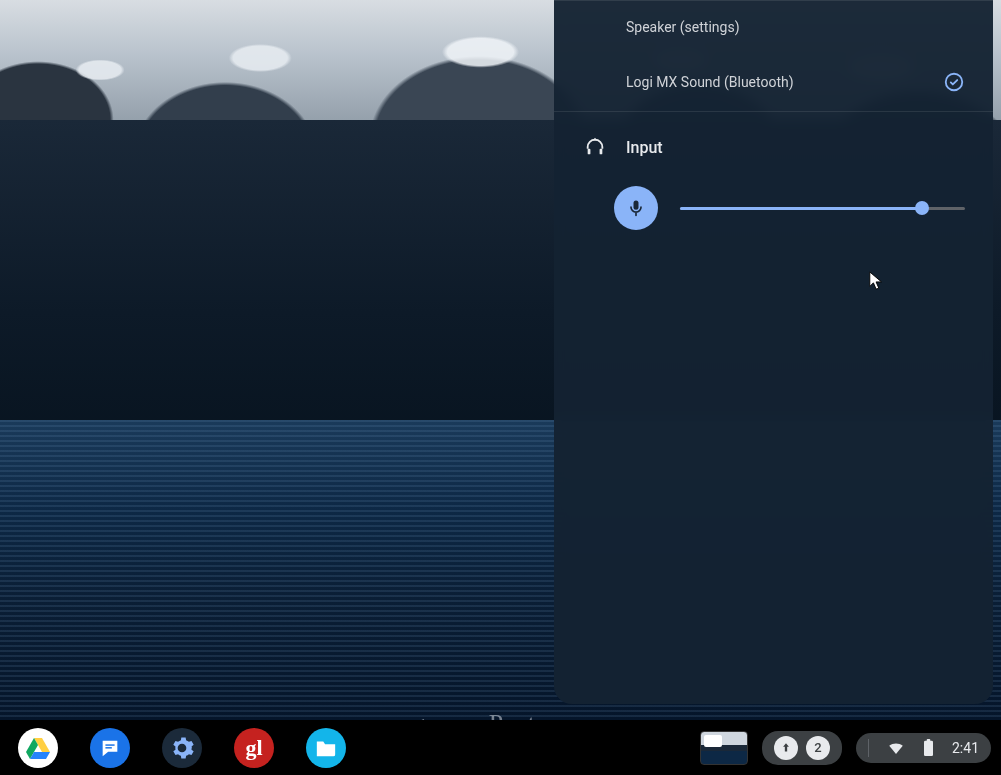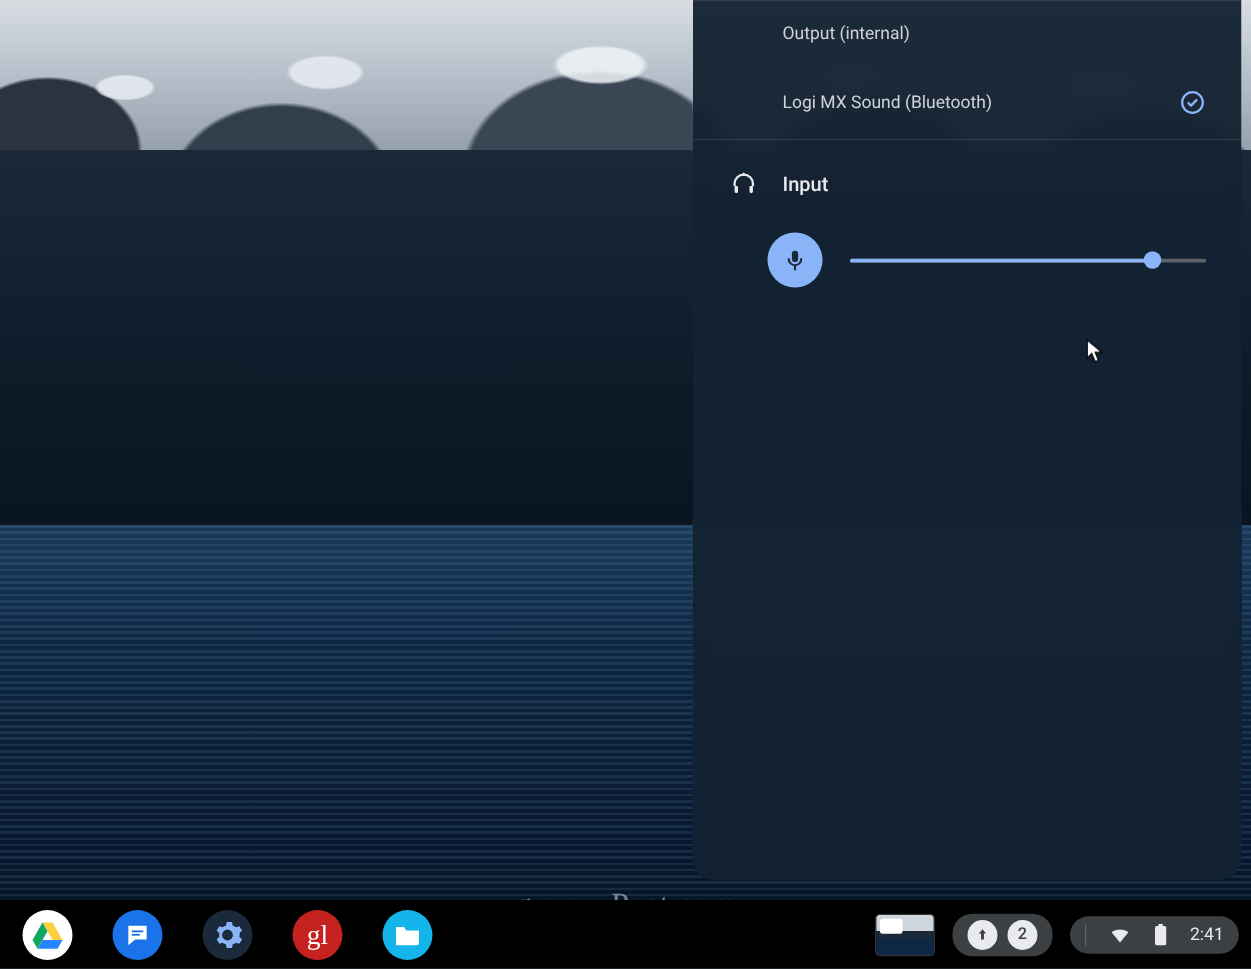--- a/index.html
+++ b/index.html
@@ -71,21 +71,21 @@
   
   .cursor { position:absolute; top:270px; left:868px; width:18px; height:22px; }
 
   
   .watermark { position:absolute; left:50%; bottom:36px; transform:translateX(-50%);
     font-family: Georgia, 'Times New Roman', serif; font-size:26px; color:rgba(210,215,222,0.55); letter-spacing:.5px;}
 
   
   .shelf { position:absolute; left:0; right:0; bottom:0; height:55px;
     background:#000; display:flex; align-items:center; justify-content:space-between; padding:0 10px; }
-  .shelf-left { display:flex; gap:32px; align-items:flex-start; padding-left:8px;}
+  .shelf-left { display:flex; gap:32px; align-items:flex-start; padding-left:8px;font-weight:bold;}
   .app { width:40px; height:40px; border-radius:50%; display:flex; align-items:center; justify-content:center; cursor:pointer; }
   .app svg { display:block; }
   .shelf-right { display:flex; align-items:center; gap:14px; }
   .thumb-preview { width:48px; height:34px; border-radius:4px; overflow:hidden; border:1px solid #333;
     background: linear-gradient(to bottom, #cfd6de 0 40%, #1a2838 40% 60%, #0d2845 60% 100%); position:relative;}
   .thumb-preview::before{content:"";position:absolute;top:3px;left:3px;width:18px;height:12px;background:#fff;border-radius:2px;}
   .status-pill { display:flex; align-items:center; gap:8px; background:#3c4043; border-radius:16px; padding:5px 12px; }
   .status-pill .circ { width:24px; height:24px; border-radius:50%; background:#e8eaed; color:#3c4043; display:flex; align-items:center; justify-content:center; font-size:13px; font-weight:500;}
   .tray { display:flex; align-items:center; gap:18px; background:#3c4043; border-radius:16px; padding:6px 12px; color:#e8eaed; font-size:14px;}
   .tray-sep { width:1px; height:18px; background:#5f6368; }
@@ -99,21 +99,21 @@
 <div class="slope"></div>
 <div class="water"></div>
 
 <div class="panel">
 
 
   <div class="divider"></div>
 
 
   <div class="device-row">
-    <span class="device-label">Output (internal)</span>
+    <span class="device-label">Speaker (settings)</span>
   </div>
 
   <div class="device-row">
     <span class="device-label">Logi MX Sound (Bluetooth)</span>
     <span class="check-mark">
       <svg width="22" height="22" viewBox="0 0 24 24">
         <circle cx="12" cy="12" r="9" stroke="#8ab4f8" stroke-width="2" fill="none"></circle>
         <path d="M8.5 12.5l2.2 2.2 4.8-4.8" stroke="#8ab4f8" stroke-width="2" fill="none" stroke-linecap="round" stroke-linejoin="round"></path>
       </svg>
     </span>

